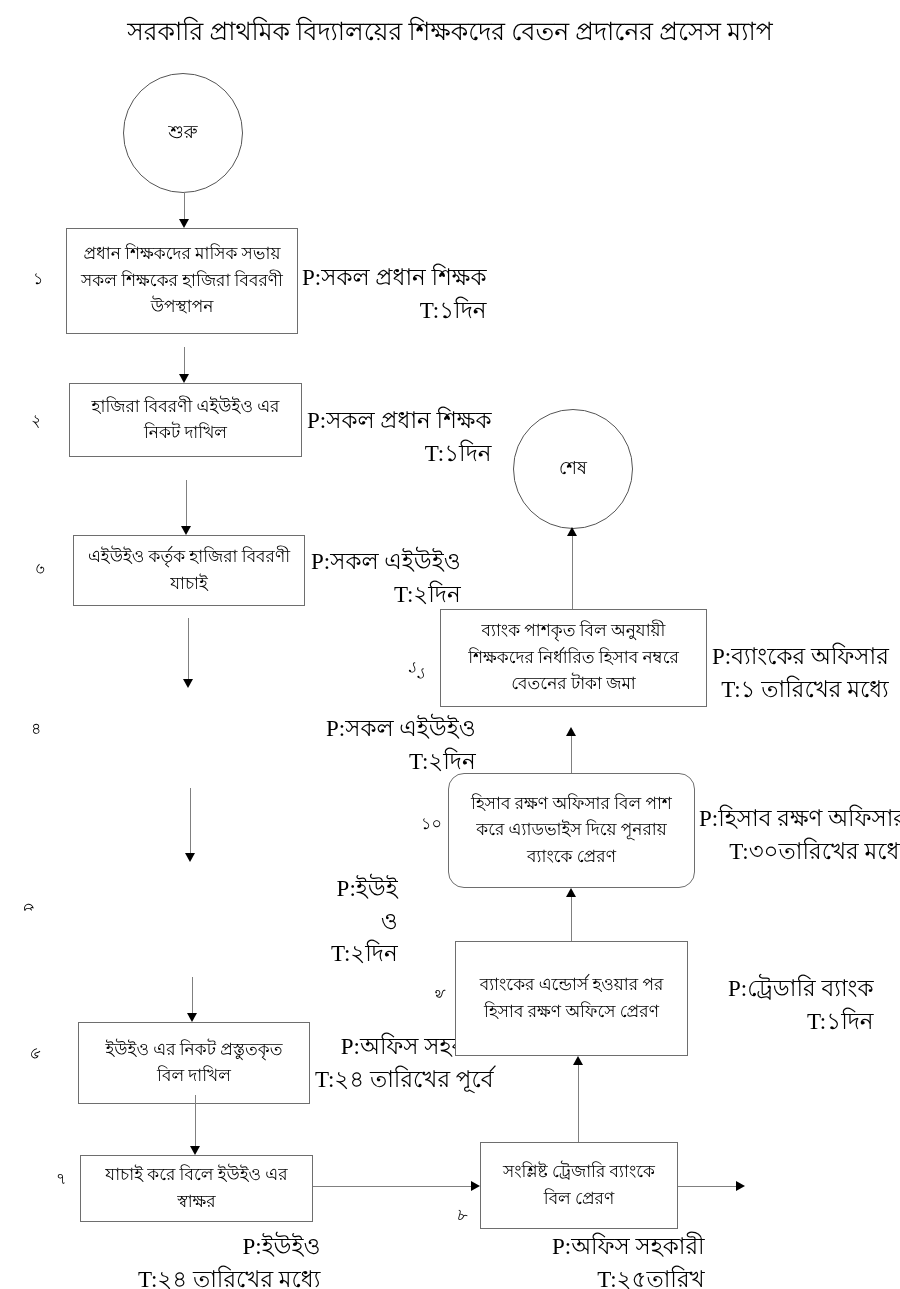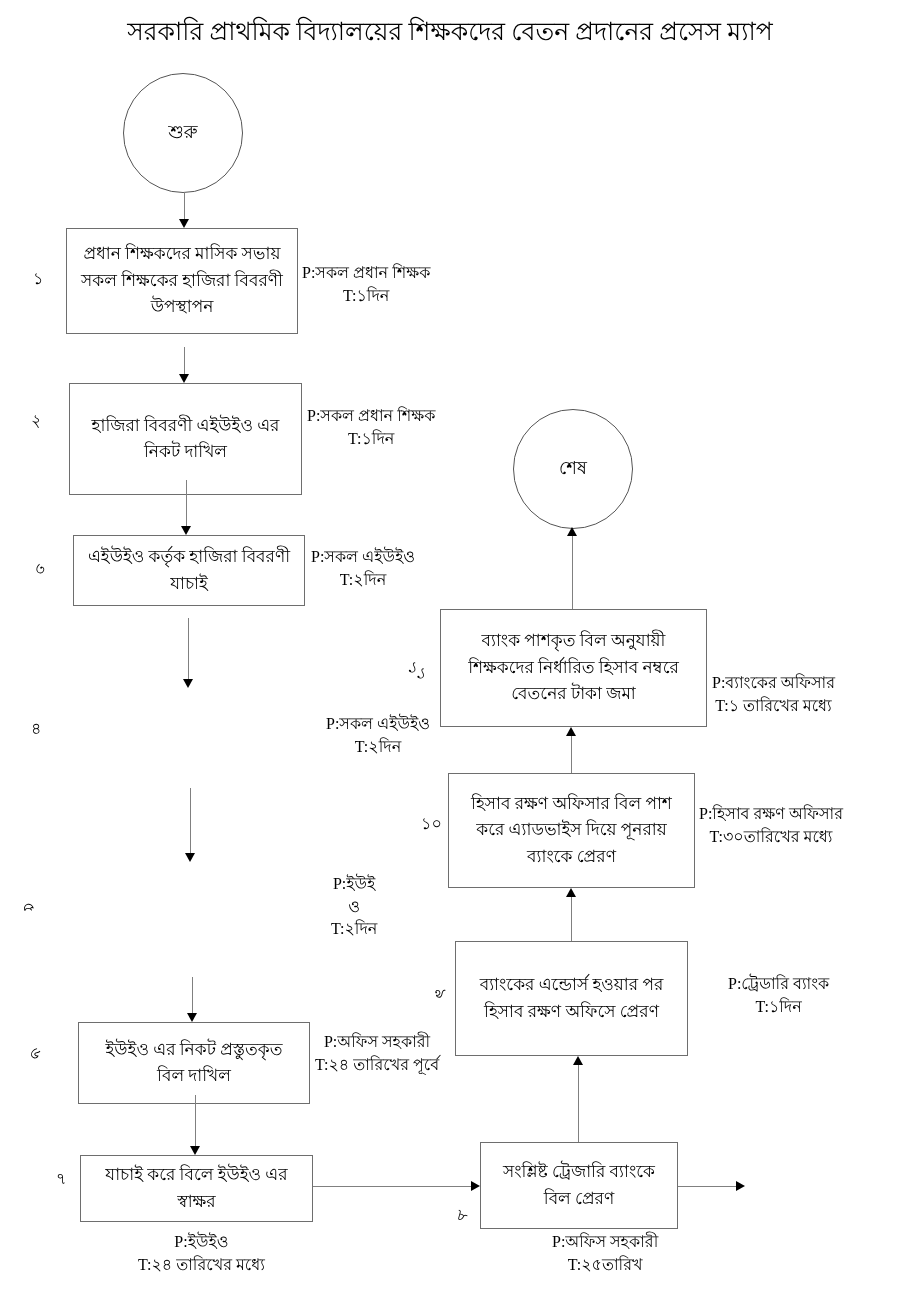--- a/index.html
+++ b/index.html
@@ -3,21 +3,21 @@
 <meta charset="utf-8">
 <style>
   html,body{margin:0;padding:0;background:#fff;}
   #canvas{position:relative;width:900px;height:1289px;background:#fff;
           font-family:"Liberation Serif","DejaVu Serif",serif;color:#000;overflow:hidden;}
   .title{position:absolute;left:0;right:0;top:12px;text-align:center;font-size:25px;}
   .box{position:absolute;border:1px solid #6e6e6e;display:flex;align-items:center;justify-content:center;
        text-align:center;font-size:17px;line-height:1.55;padding:4px 12px;box-sizing:border-box;background:#fff;}
   .circle{position:absolute;width:118px;height:118px;border:1px solid #555;border-radius:50%;
           display:flex;align-items:center;justify-content:center;font-size:18px;background:#fff;}
-  .note{position:absolute;font-size:16px;line-height:1.42;white-space:nowrap;text-align:center;}
+  .note{position:absolute;font-size:23px;line-height:1.42;white-space:nowrap;text-align:right;}
   .num{position:absolute;font-size:16px;}
   .vline{position:absolute;width:1px;background:#808080;}
   .hline{position:absolute;height:1px;background:#808080;}
   .ah{position:absolute;width:0;height:0;}
   .ah-down{border-left:5px solid transparent;border-right:5px solid transparent;border-top:9px solid #000;}
   .ah-up{border-left:5px solid transparent;border-right:5px solid transparent;border-bottom:9px solid #000;}
   .ah-right{border-top:5px solid transparent;border-bottom:5px solid transparent;border-left:9px solid #000;}
 </style>
 </head>
 <body>
@@ -37,21 +37,21 @@
   <div class="num" style="left:33px;top:266px;">১</div>
   <div class="box" style="left:66px;top:228px;width:232px;height:106px;">
     <span>প্রধান শিক্ষকদের মাসিক সভায় সকল শিক্ষকের হাজিরা বিবরণী উপস্থাপন</span>
   </div>
   <div class="note" style="left:302px;top:262px;">
     <div>P:সকল প্রধান শিক্ষক</div>
     <div>T:১দিন</div>
   </div>
 
   <div class="num" style="left:31px;top:408px;transform:rotate(12deg);">২</div>
-  <div class="box" style="left:69px;top:383px;width:233px;height:112px;">
+  <div class="box" style="left:69px;top:383px;width:233px;height:74px;">
     <span>হাজিরা বিবরণী এইউইও এর নিকট দাখিল</span>
   </div>
   <div class="note" style="left:307px;top:405px;">
     <div>P:সকল প্রধান শিক্ষক</div>
     <div>T:১দিন</div>
   </div>
 
   <div class="num" style="left:34px;top:556px;transform:rotate(55deg);">৩</div>
   <div class="box" style="left:73px;top:535px;width:232px;height:71px;">
     <span>এইউইও কর্তৃক হাজিরা বিবরণী যাচাই</span>
@@ -104,33 +104,33 @@
   <div class="num" style="left:435px;top:980px;transform:rotate(80deg);">৯</div>
   <div class="box" style="left:455px;top:941px;width:233px;height:115px;">
     <span>ব্যাংকের এন্ডোর্স হওয়ার পর হিসাব রক্ষণ অফিসে প্রেরণ</span>
   </div>
   <div class="note" style="left:728px;top:973px;">
     <div>P:ট্রেডারি ব্যাংক</div>
     <div>T:১দিন</div>
   </div>
 
   <div class="num" style="left:421px;top:811px;">১০</div>
-  <div class="box" style="left:448px;top:773px;width:247px;height:115px;">
+  <div class="box" style="left:448px;top:773px;width:247px;height:115px;border-radius:16px;">
     <span>হিসাব রক্ষণ অফিসার বিল পাশ করে এ্যাডভাইস দিয়ে পূনরায় ব্যাংকে প্রেরণ</span>
   </div>
   <div class="note" style="left:699px;top:803px;">
     <div>P:হিসাব রক্ষণ অফিসার</div>
     <div>T:৩০তারিখের মধ্যে</div>
   </div>
 
   <div class="num" style="left:407px;top:658px;transform:rotate(35deg);">১১</div>
-  <div class="box" style="left:440px;top:609px;width:267px;height:118px;">
+  <div class="box" style="left:440px;top:609px;width:267px;height:98px;">
     <span>ব্যাংক পাশকৃত বিল অনুযায়ী শিক্ষকদের নির্ধারিত হিসাব নম্বরে বেতনের টাকা জমা</span>
   </div>
-  <div class="note" style="left:712px;top:641px;margin-top:31px;">
+  <div class="note" style="left:712px;top:641px;">
     <div>P:ব্যাংকের অফিসার</div>
     <div>T:১ তারিখের মধ্যে</div>
   </div>
 
   <div class="vline" style="left:184px;top:192px;height:27px;"></div>
   <div class="ah ah-down" style="left:179px;top:219px;"></div>
 
   <div class="vline" style="left:184px;top:347px;height:27px;"></div>
   <div class="ah ah-down" style="left:179px;top:374px;"></div>
 

